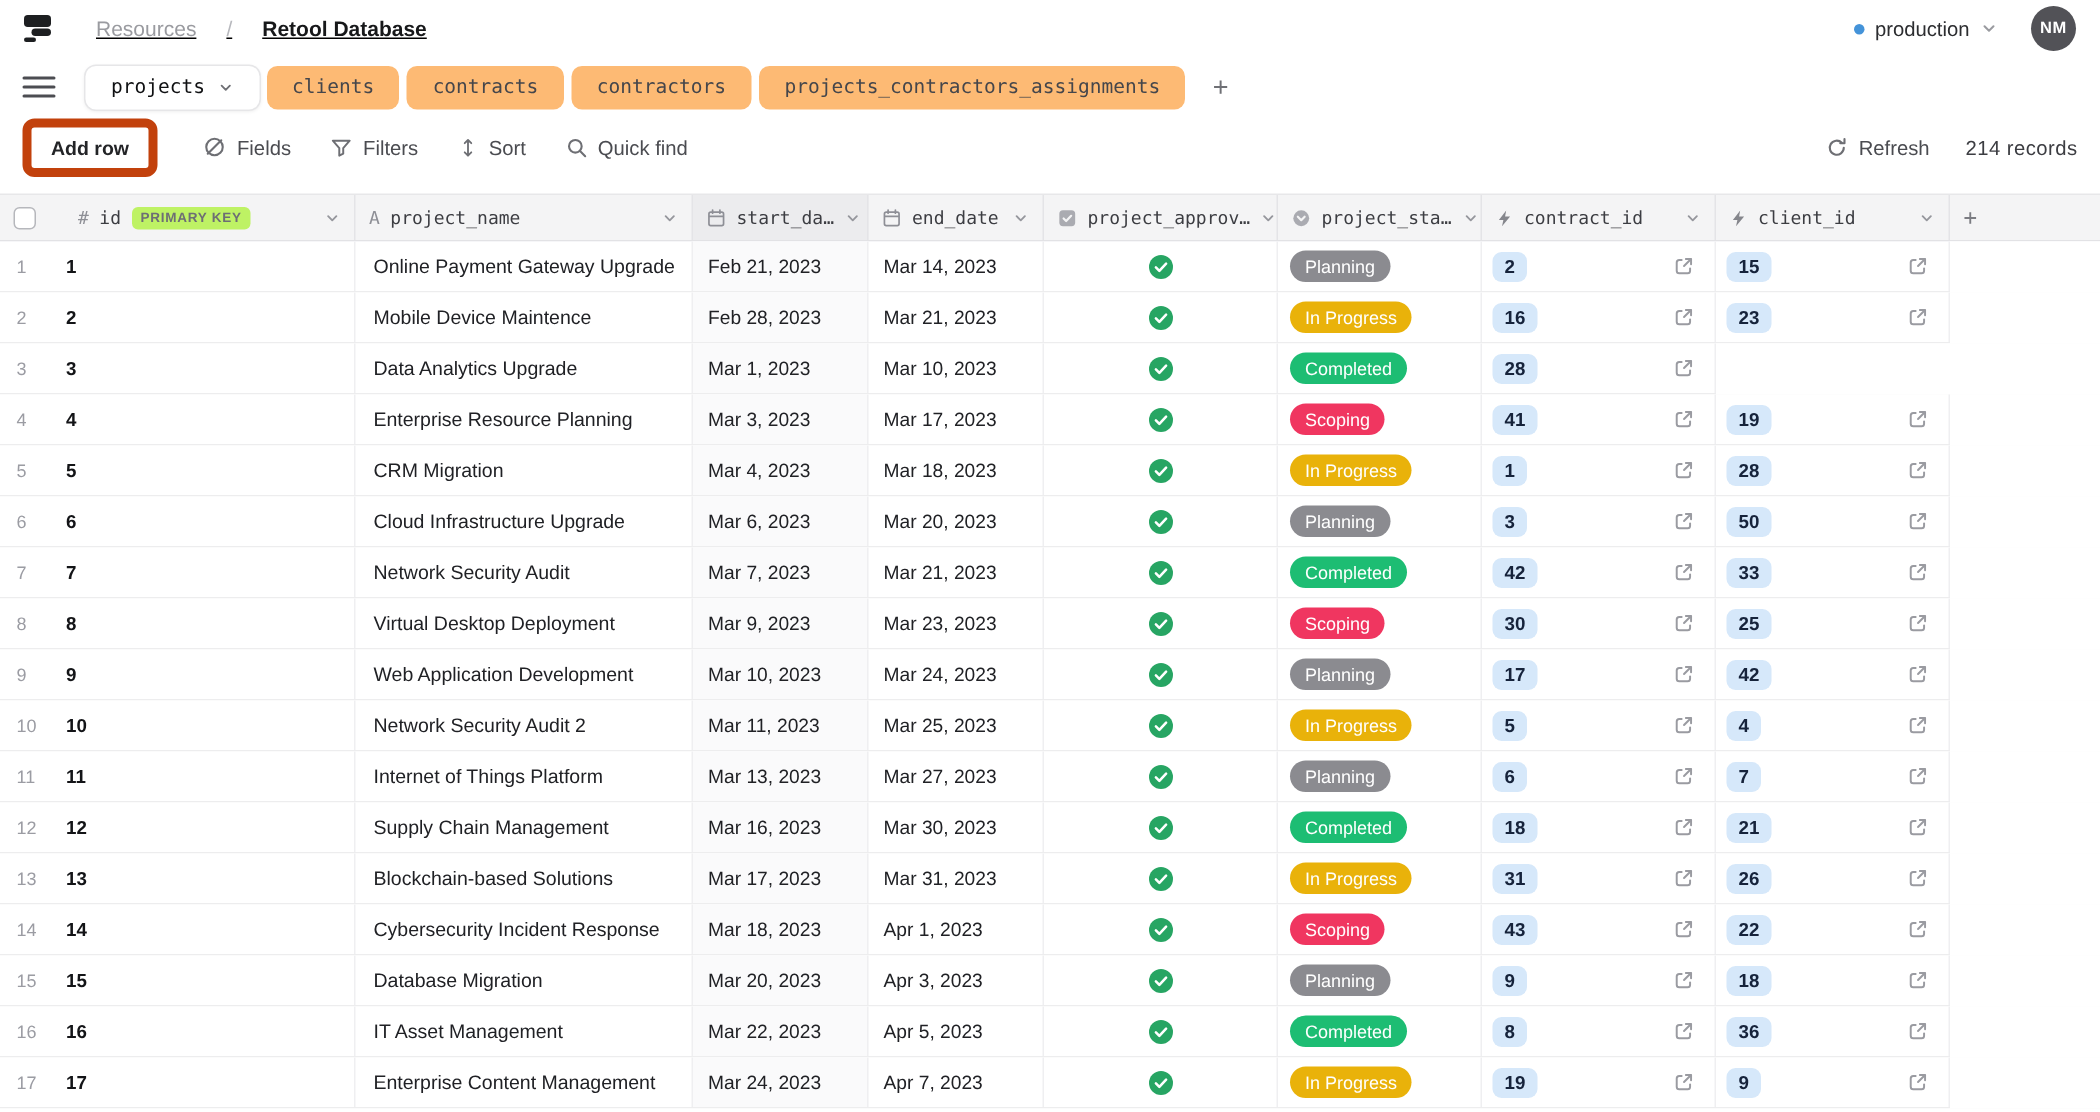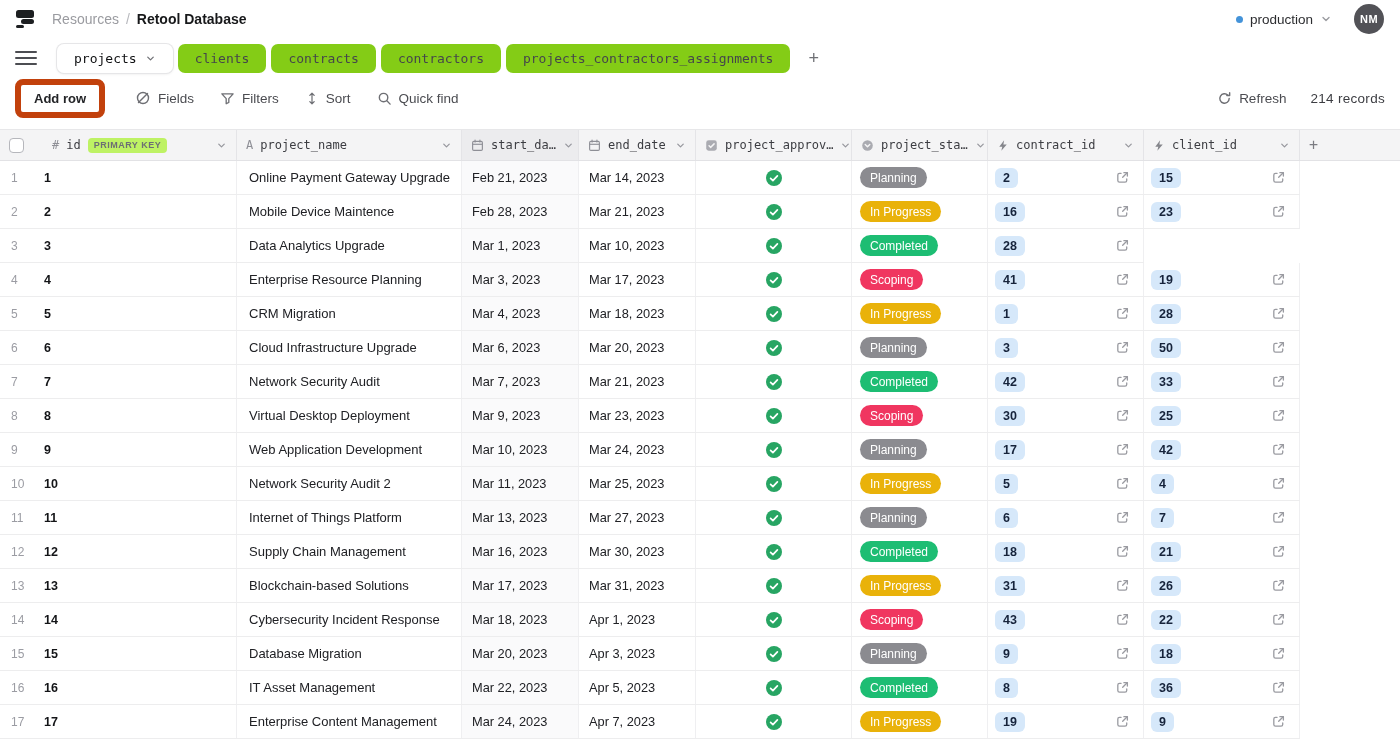--- a/index.html
+++ b/index.html
@@ -6,36 +6,36 @@
   html,body { width:1400px; height:741px; background:#fff; font-family:"Liberation Sans", sans-serif; overflow:hidden; }
   .mono { font-family:"DejaVu Sans Mono", monospace; }
 
   
   .topbar { height:38px; display:flex; align-items:center; padding:0 16px 0 14px; }
   .logo { width:24px; height:20px; position:relative; }
   .logo span { position:absolute; background:#1d1f21; border-radius:2.5px; }
   .logo .b1 { left:2px; top:1px;  width:18px; height:8px; }
   .logo .b2 { left:7px; top:10px; width:13px; height:5px; }
   .logo .b3 { left:2px; top:16px; width:8px;  height:3px; }
-  .breadcrumb { margin-left:14px; display:flex; align-items:center; gap:7px; font-size:14px; }
+  .breadcrumb { margin-left:26px; display:flex; align-items:center; gap:20px; font-size:14px;text-decoration:underline; }
   .bc-resources { color:#9a9ba0; }
   .bc-sep { color:#b7b8bd; }
   .bc-current { color:#17181a; font-weight:700; }
   .topbar-right { margin-left:auto; display:flex; align-items:center; gap:22px; }
   .env { display:flex; align-items:center; gap:7px; cursor:pointer; }
   .env-dot { width:7px; height:7px; border-radius:50%; }
   .env-label { font-size:13.5px; font-weight:400; color:#2c2d30; }
   .avatar { width:30px; height:30px; border-radius:50%; background:#525257; color:#fff; font-size:11px; font-weight:700; display:flex; align-items:center; justify-content:center; letter-spacing:.5px; }
 
   
   .tabrow { height:40px; display:flex; align-items:center; padding:0 15px; }
   .hamburger { width:22px; display:flex; flex-direction:column; gap:4px; cursor:pointer; margin-right:20px; }
   .hamburger span { height:1.8px; background:#4c4d52; border-radius:1px; }
   .tabs { display:flex; align-items:flex-end; gap:5px; }
-  .tab { padding:7px 17px; font-size:13px; color:#45464b; background:#84cc16; border-radius:7px; cursor:pointer; white-space:nowrap; }
+  .tab { padding:7px 17px; font-size:13px; color:#45464b; background:#fdba74; border-radius:7px; cursor:pointer; white-space:nowrap; }
   .tab.active { background:#fff; color:#0f1012; font-weight:400; box-shadow:0 0 0 1px #e6e6e8, 0 1px 3px rgba(0,0,0,.1); display:flex; align-items:center; gap:8px; }
   .tab-add { margin-left:12px; color:#6f7075; font-size:18px; cursor:pointer; padding:0 6px; }
 
   
   .toolbar { height:40px; display:flex; align-items:center; padding:0 15px; }
   .btn-addrow { background:#fff; border:6px solid #c2410c; border-radius:8px; padding:6px 13px; font-size:13px; font-weight:700; color:#232427; cursor:pointer; }
   .tool { display:flex; align-items:center; gap:7px; font-size:13.5px; color:#4b4c51; cursor:pointer; }
   .tool svg, .tool .glyph { color:#6e6f74; }
   .tools-left { display:flex; gap:26px; margin-left:30px; align-items:center; }
   .toolbar-right { margin-left:auto; display:flex; align-items:center; gap:24px; }

